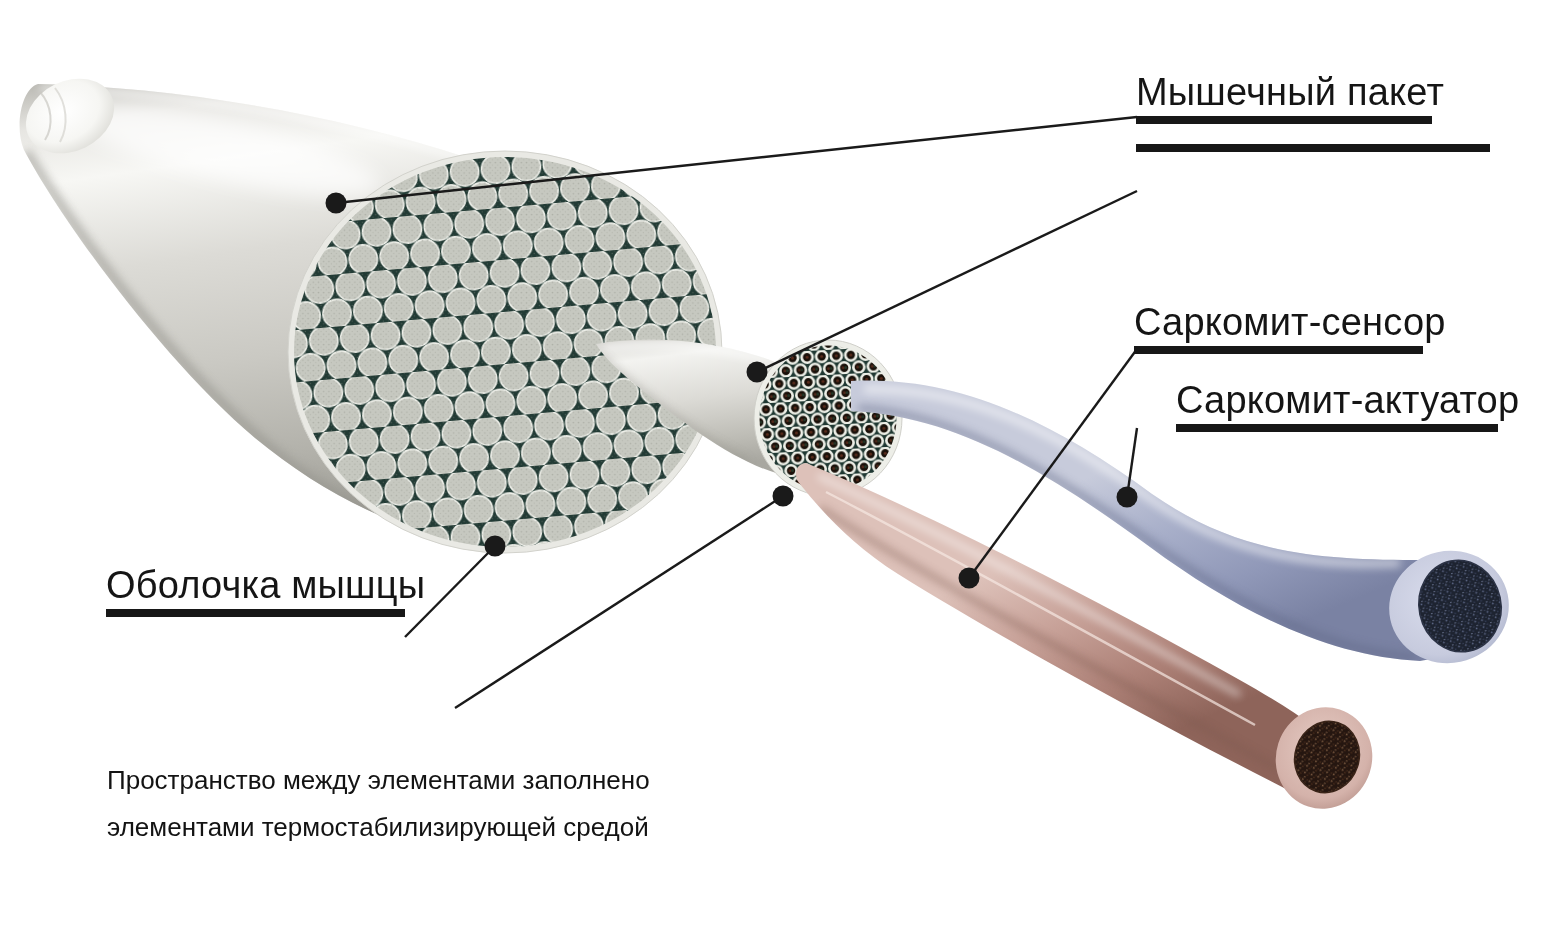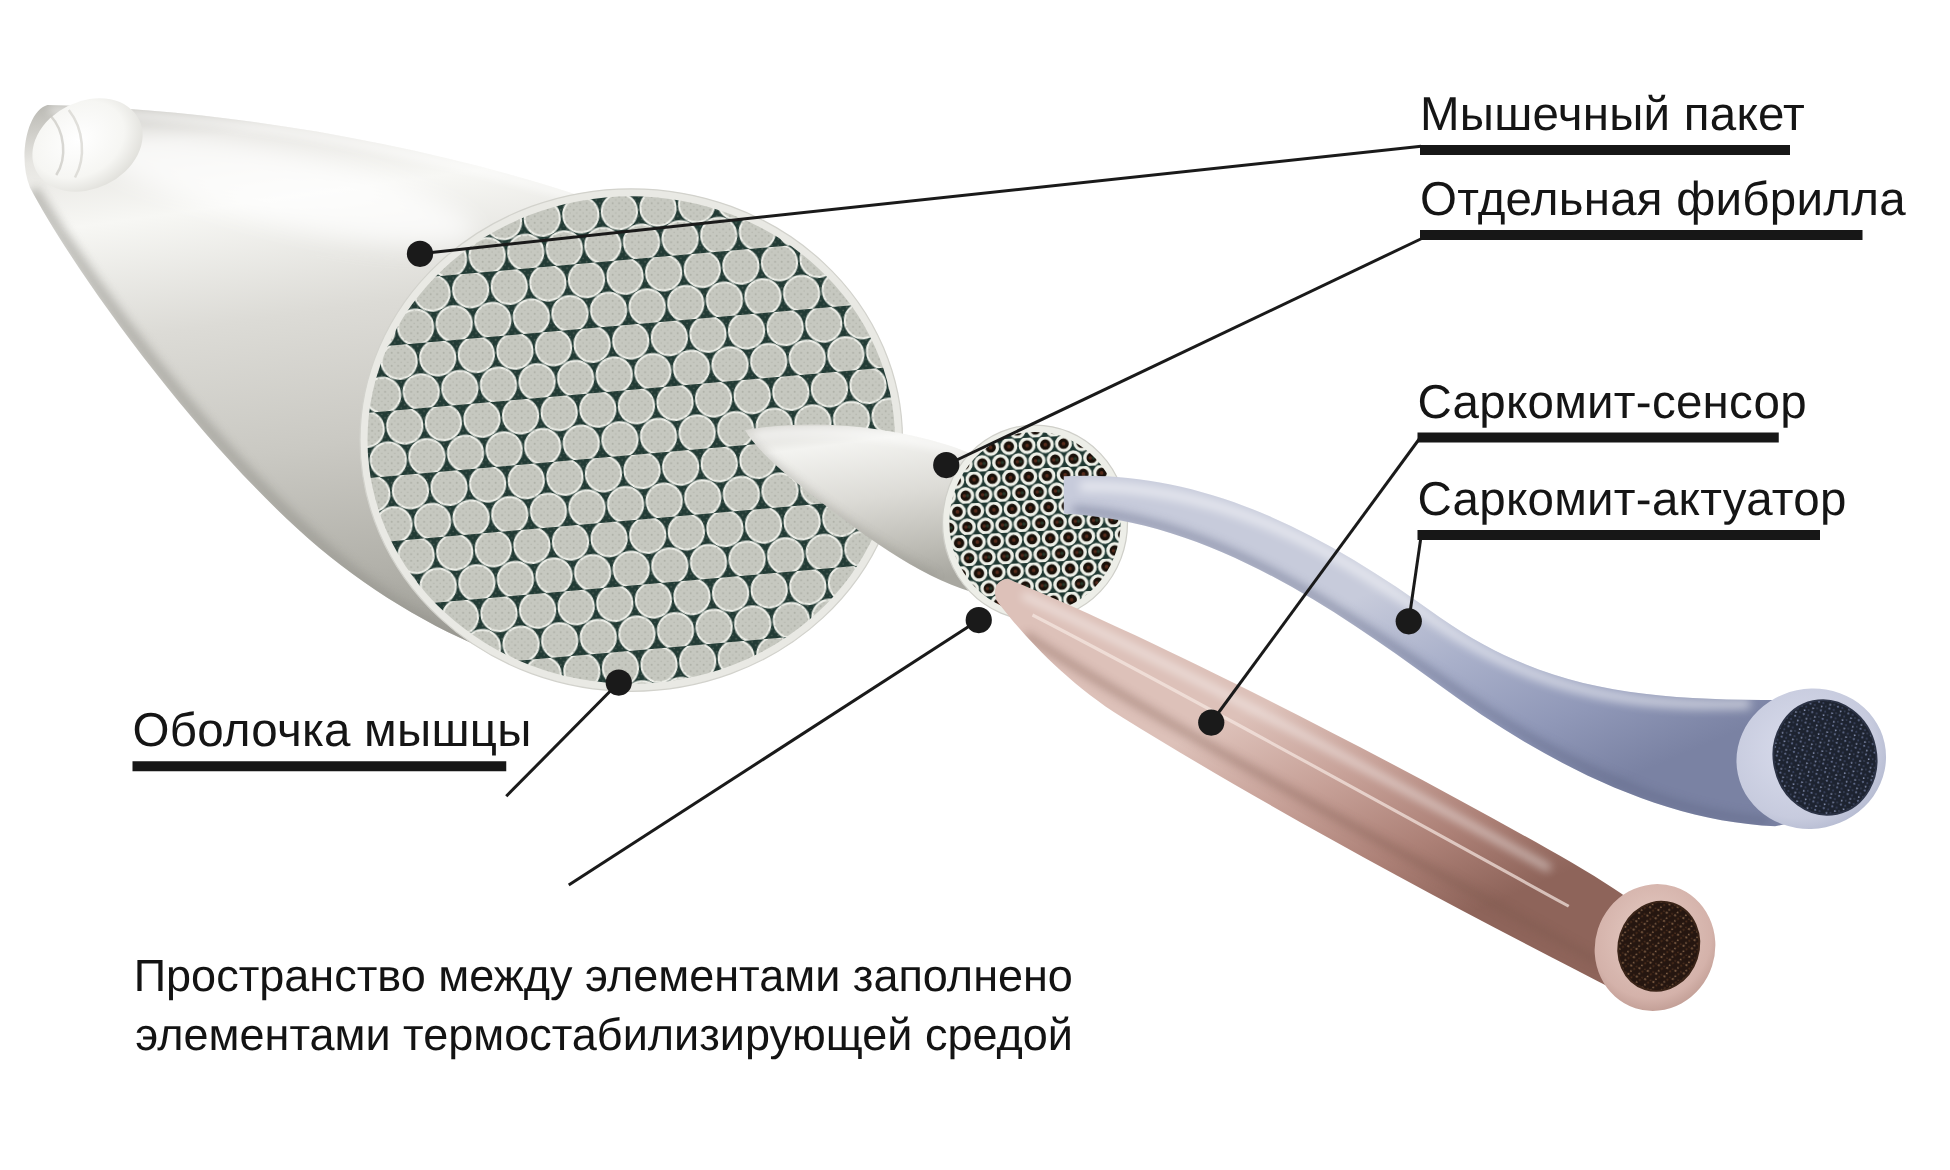--- a/index.html
+++ b/index.html
@@ -1,21 +1,21 @@
 <!DOCTYPE html>
 <html><head>
 <meta charset="utf-8">
 <style>
   html,body{margin:0;padding:0;background:#ffffff;}
   .stage{position:relative;width:1560px;height:936px;background:#ffffff;overflow:hidden;
-         font-family:"Liberation Sans",sans-serif;text-align:right;}
+         font-family:"Liberation Sans",sans-serif;}
   .stage svg{position:absolute;left:0;top:0;}
   .lbl{position:absolute;color:#151515;font-size:38px;line-height:40px;letter-spacing:.2px;white-space:nowrap;}
   .lbl .bar{height:8px;background:#171717;margin-top:4px;}
-  .note{position:absolute;left:107px;top:757px;color:#131313;font-size:36px;line-height:47px;white-space:nowrap;}
+  .note{position:absolute;left:107px;top:757px;color:#131313;font-size:26px;line-height:47px;white-space:nowrap;}
 </style>
 </head>
 <body>
 
 <div class="stage">
 
 <svg width="1560" height="936" viewBox="0 0 1560 936">
   <defs>
     <linearGradient id="hornGrad" x1="0" y1="0" x2="0.15" y2="1">
       <stop offset="0" stop-color="#b8b7b1"></stop>
@@ -199,30 +199,29 @@
     <circle cx="1127" cy="497" r="10.5" fill="#1a1a1a"></circle>
   </g>
 </svg>
 
 <div class="lbl" style="left:1136px;top:72px">
   <div>Мышечный пакет</div>
   <div class="bar" style="width:296px"></div>
 </div>
 
 <div class="lbl" style="left:1136px;top:140px">
-  <div>Отдельная фибрилла</div>
   <div class="bar" style="width:354px"></div>
 </div>
 
 <div class="lbl" style="left:1134px;top:302px">
   <div>Саркомит-сенсор</div>
   <div class="bar" style="width:289px"></div>
 </div>
 
-<div class="lbl" style="left:1134px;top:380px">
+<div class="lbl" style="left:1176px;top:380px">
   <div>Саркомит-актуатор</div>
   <div class="bar" style="width:322px"></div>
 </div>
 
 <div class="lbl" style="left:106px;top:565px">
   <div>Оболочка мышцы</div>
   <div class="bar" style="width:299px"></div>
 </div>
 
 

